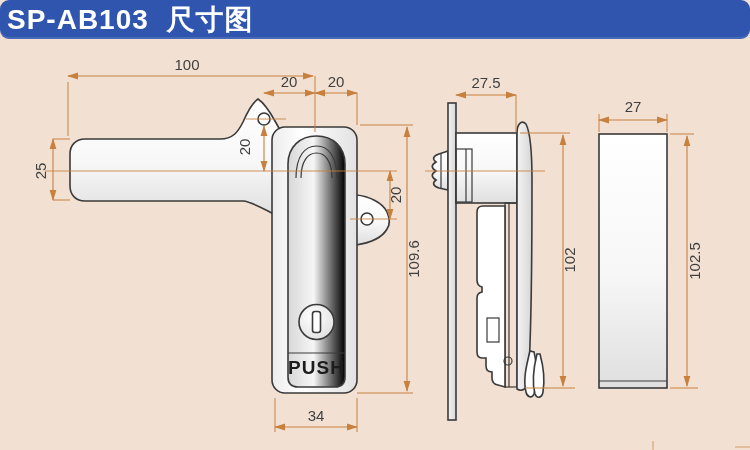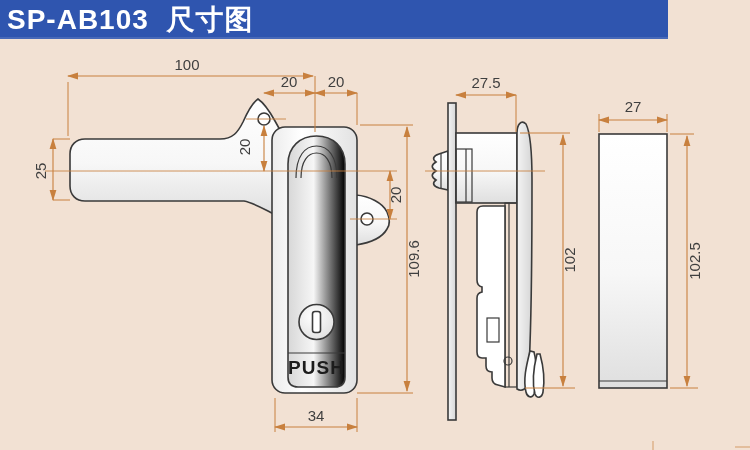--- a/index.html
+++ b/index.html
@@ -3,23 +3,24 @@
 <meta charset="utf-8">
 <style>
   :root{
     --header-bg:#2F55AF; --background:#F2E1D3; --dimension:#C8803E;
     --outline:#3A3A3A; --dim-text:#3F3F3F; --title-text:#FFFFFF;
   }
   *{margin:0;padding:0;box-sizing:border-box;}
   html,body{width:750px;height:450px;overflow:hidden;}
   body{background:var(--background);font-family:"Liberation Sans",sans-serif;position:relative;}
   .header{
-    position:absolute;top:0;left:0;width:668px;height:39px;
+    position:absolute;top:0;left:0;width:750px;height:39px;
     background:var(--header-bg);display:flex;align-items:center;
     box-shadow:inset 0 -2px 0 rgba(255,255,255,.12);
+    border-radius:9px;
   }
   .header .title{
     color:var(--title-text);font-size:28px;font-weight:bold;
     padding-left:7px;letter-spacing:1px;white-space:pre;
   }
   svg.drawing{position:absolute;top:0;left:0;}
   .part{stroke:var(--outline);stroke-width:1.6;}
   .part-thin{stroke:var(--outline);stroke-width:1.2;fill:none;}
   .dim{stroke:var(--dimension);stroke-width:1.1;fill:none;}
   .ext{stroke:var(--dimension);stroke-width:1;fill:none;}

